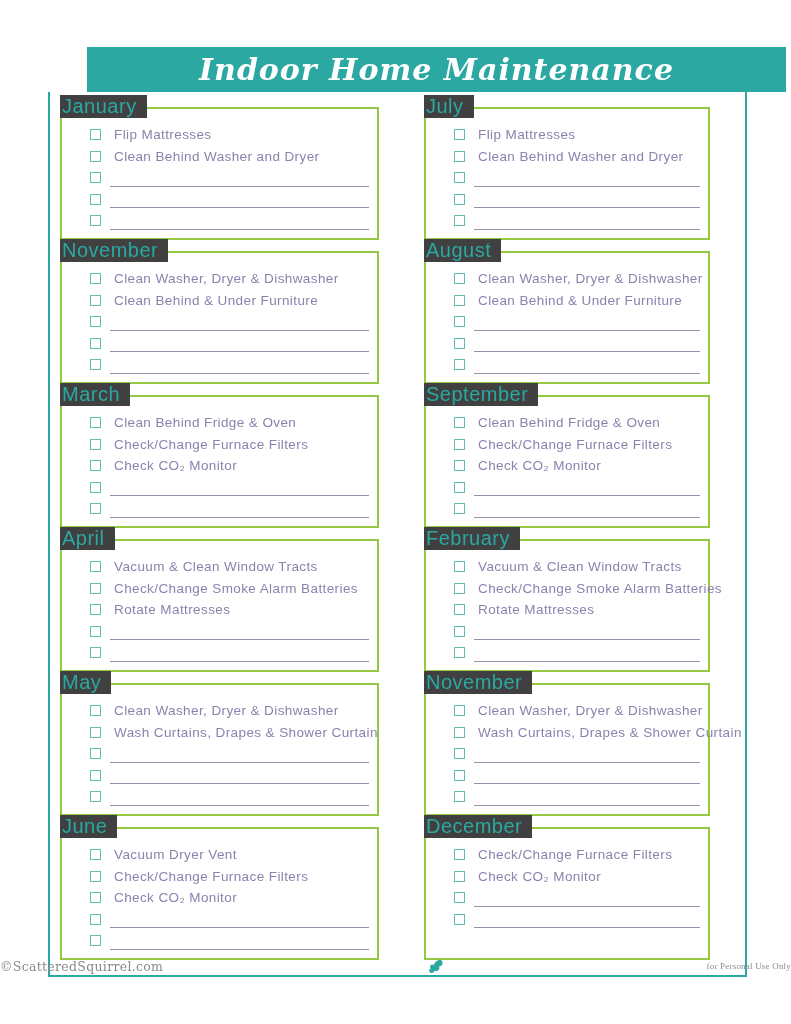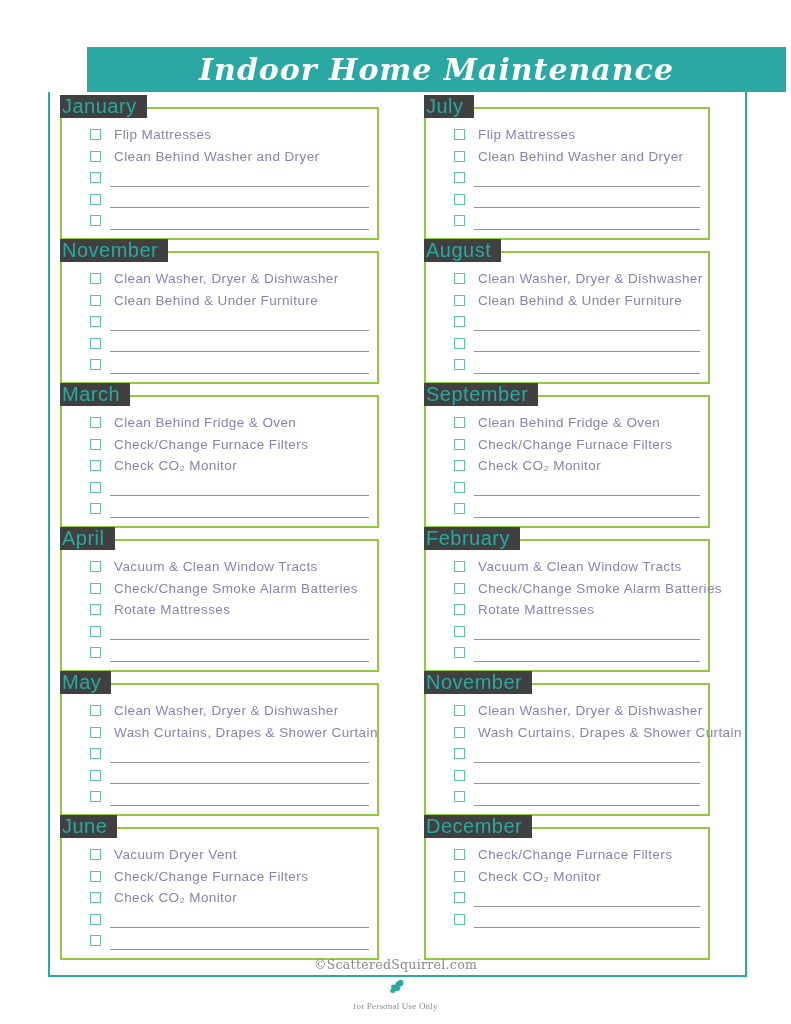--- a/index.html
+++ b/index.html
@@ -50,21 +50,20 @@
     letter-spacing:0.4px;white-space:nowrap;
   }
   .blank-line{
     position:absolute;left:48px;right:8px;bottom:2px;
     border-bottom:1.3px solid var(--line);
   }
   .footer{
     position:absolute;left:0;top:957px;width:100%;height:18px;
     display:flex;justify-content:space-between;align-items:center;gap:7px;
     background:transparent;
-    flex-direction:column;
   }
   .credit{font-family:"DejaVu Serif",serif;font-size:12.5px;color:#8a8a8a;letter-spacing:0.3px;}
   .usage{font-size:9px;color:#8a8a8a;letter-spacing:0.2px;font-family:Liberation Serif, serif;}
   .squirrel{display:inline-flex;align-items:center;}
   .squirrel svg{width:17px;height:15px;fill:var(--teal);}
 </style>
 </head>
 <body>
 
 <div class="page">

